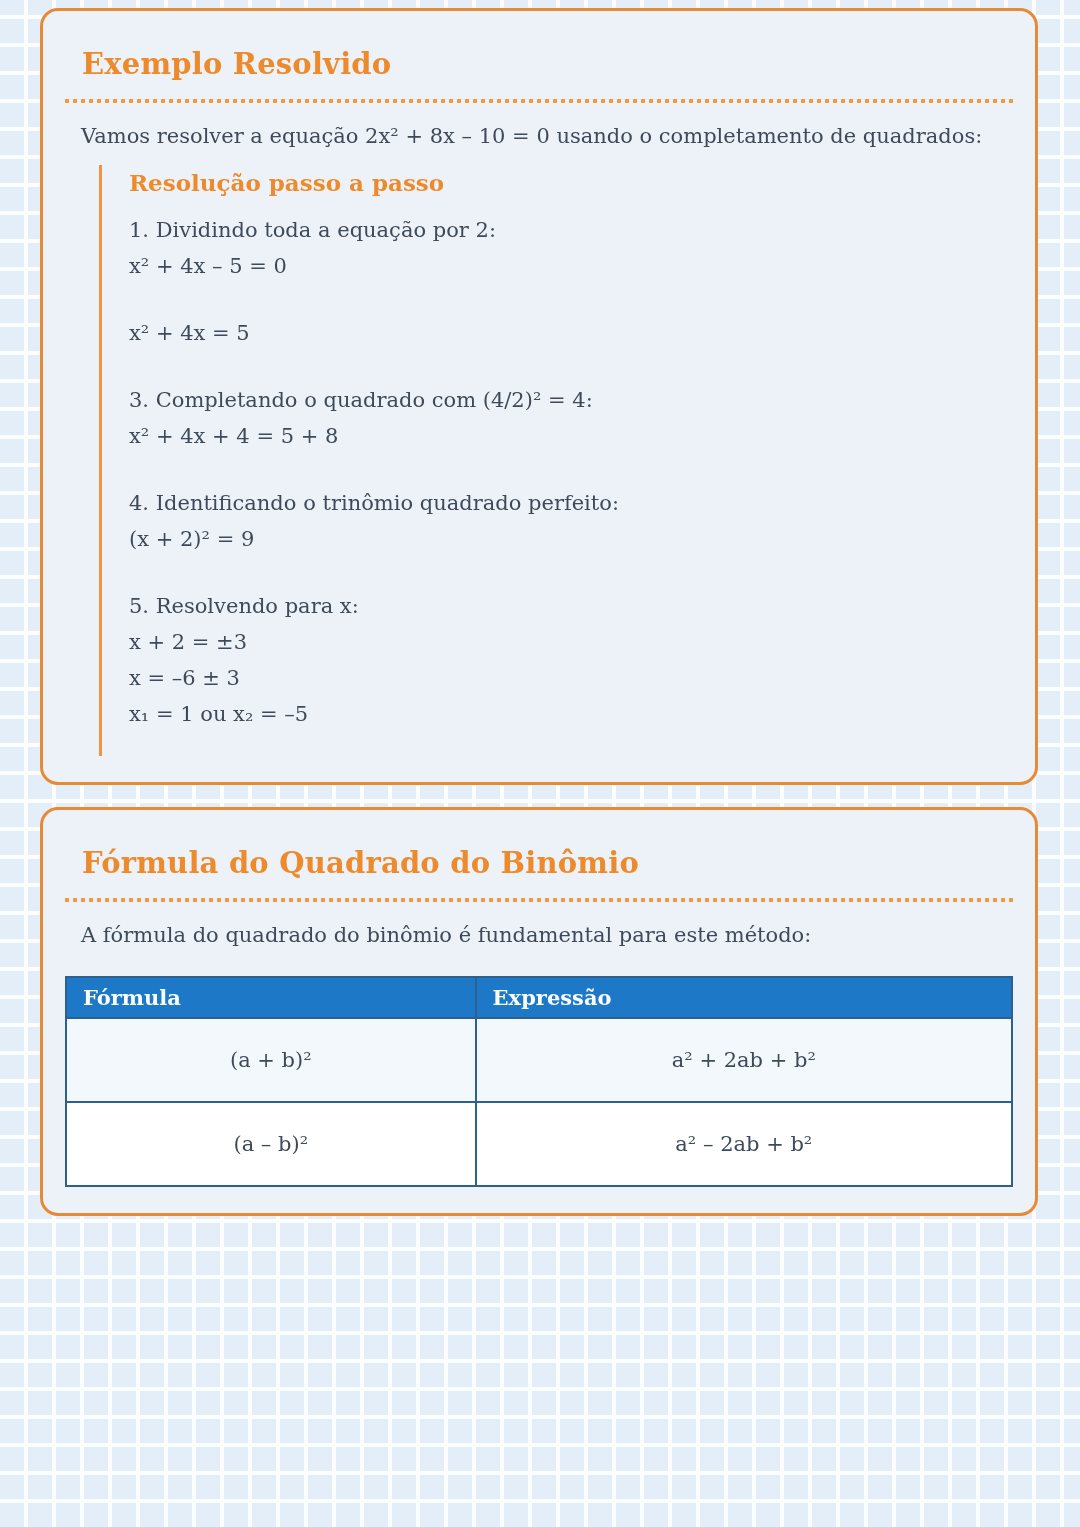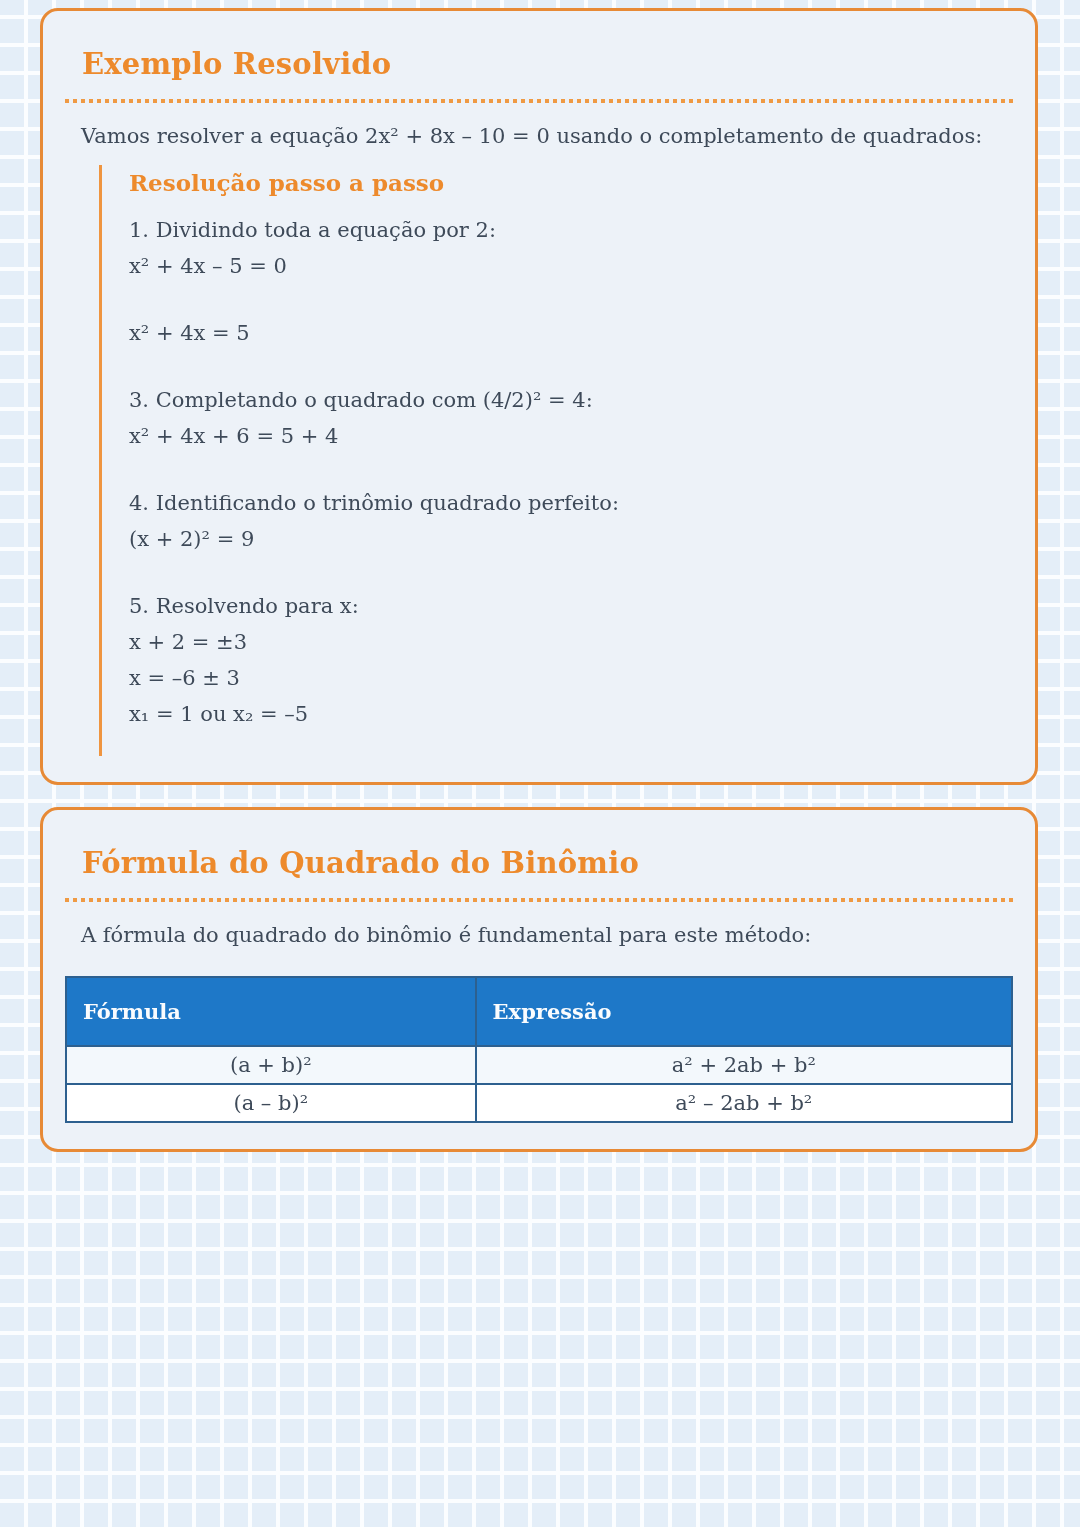--- a/index.html
+++ b/index.html
@@ -78,25 +78,25 @@
   }
   table.formula th, table.formula td {
     border: 2px solid var(--table-border);
     font-size: 21px;
   }
   table.formula th {
     background: var(--table-header-bg);
     color: var(--table-header-text);
     text-align: left;
     font-weight: bold;
-    padding: 21px 16px;
+    padding: 7px 16px;
   }
   table.formula td {
     text-align: center;
-    padding: 6px 16px;
+    padding: 29px 16px;
   }
   table.formula th:first-child, table.formula td:first-child { width: 43.3%; }
   table.formula tbody tr.alt td { background: var(--row-alt-bg); }
 </style>
 </head>
 <body>
 
 <main class="page">
 
   <section class="card">
@@ -111,21 +111,21 @@
         <p>1. Dividindo toda a equação por 2:</p>
         <p>x² + 4x – 5 = 0</p>
       </div>
 
       <div class="step">
         <p>x² + 4x = 5</p>
       </div>
 
       <div class="step">
         <p>3. Completando o quadrado com (4/2)² = 4:</p>
-        <p>x² + 4x + 6 = 5 + 4</p>
+        <p>x² + 4x + 4 = 5 + 8</p>
       </div>
 
       <div class="step">
         <p>4. Identificando o trinômio quadrado perfeito:</p>
         <p>(x + 2)² = 9</p>
       </div>
 
       <div class="step">
         <p>5. Resolvendo para x:</p>
         <p>x + 2 = ±3</p>

